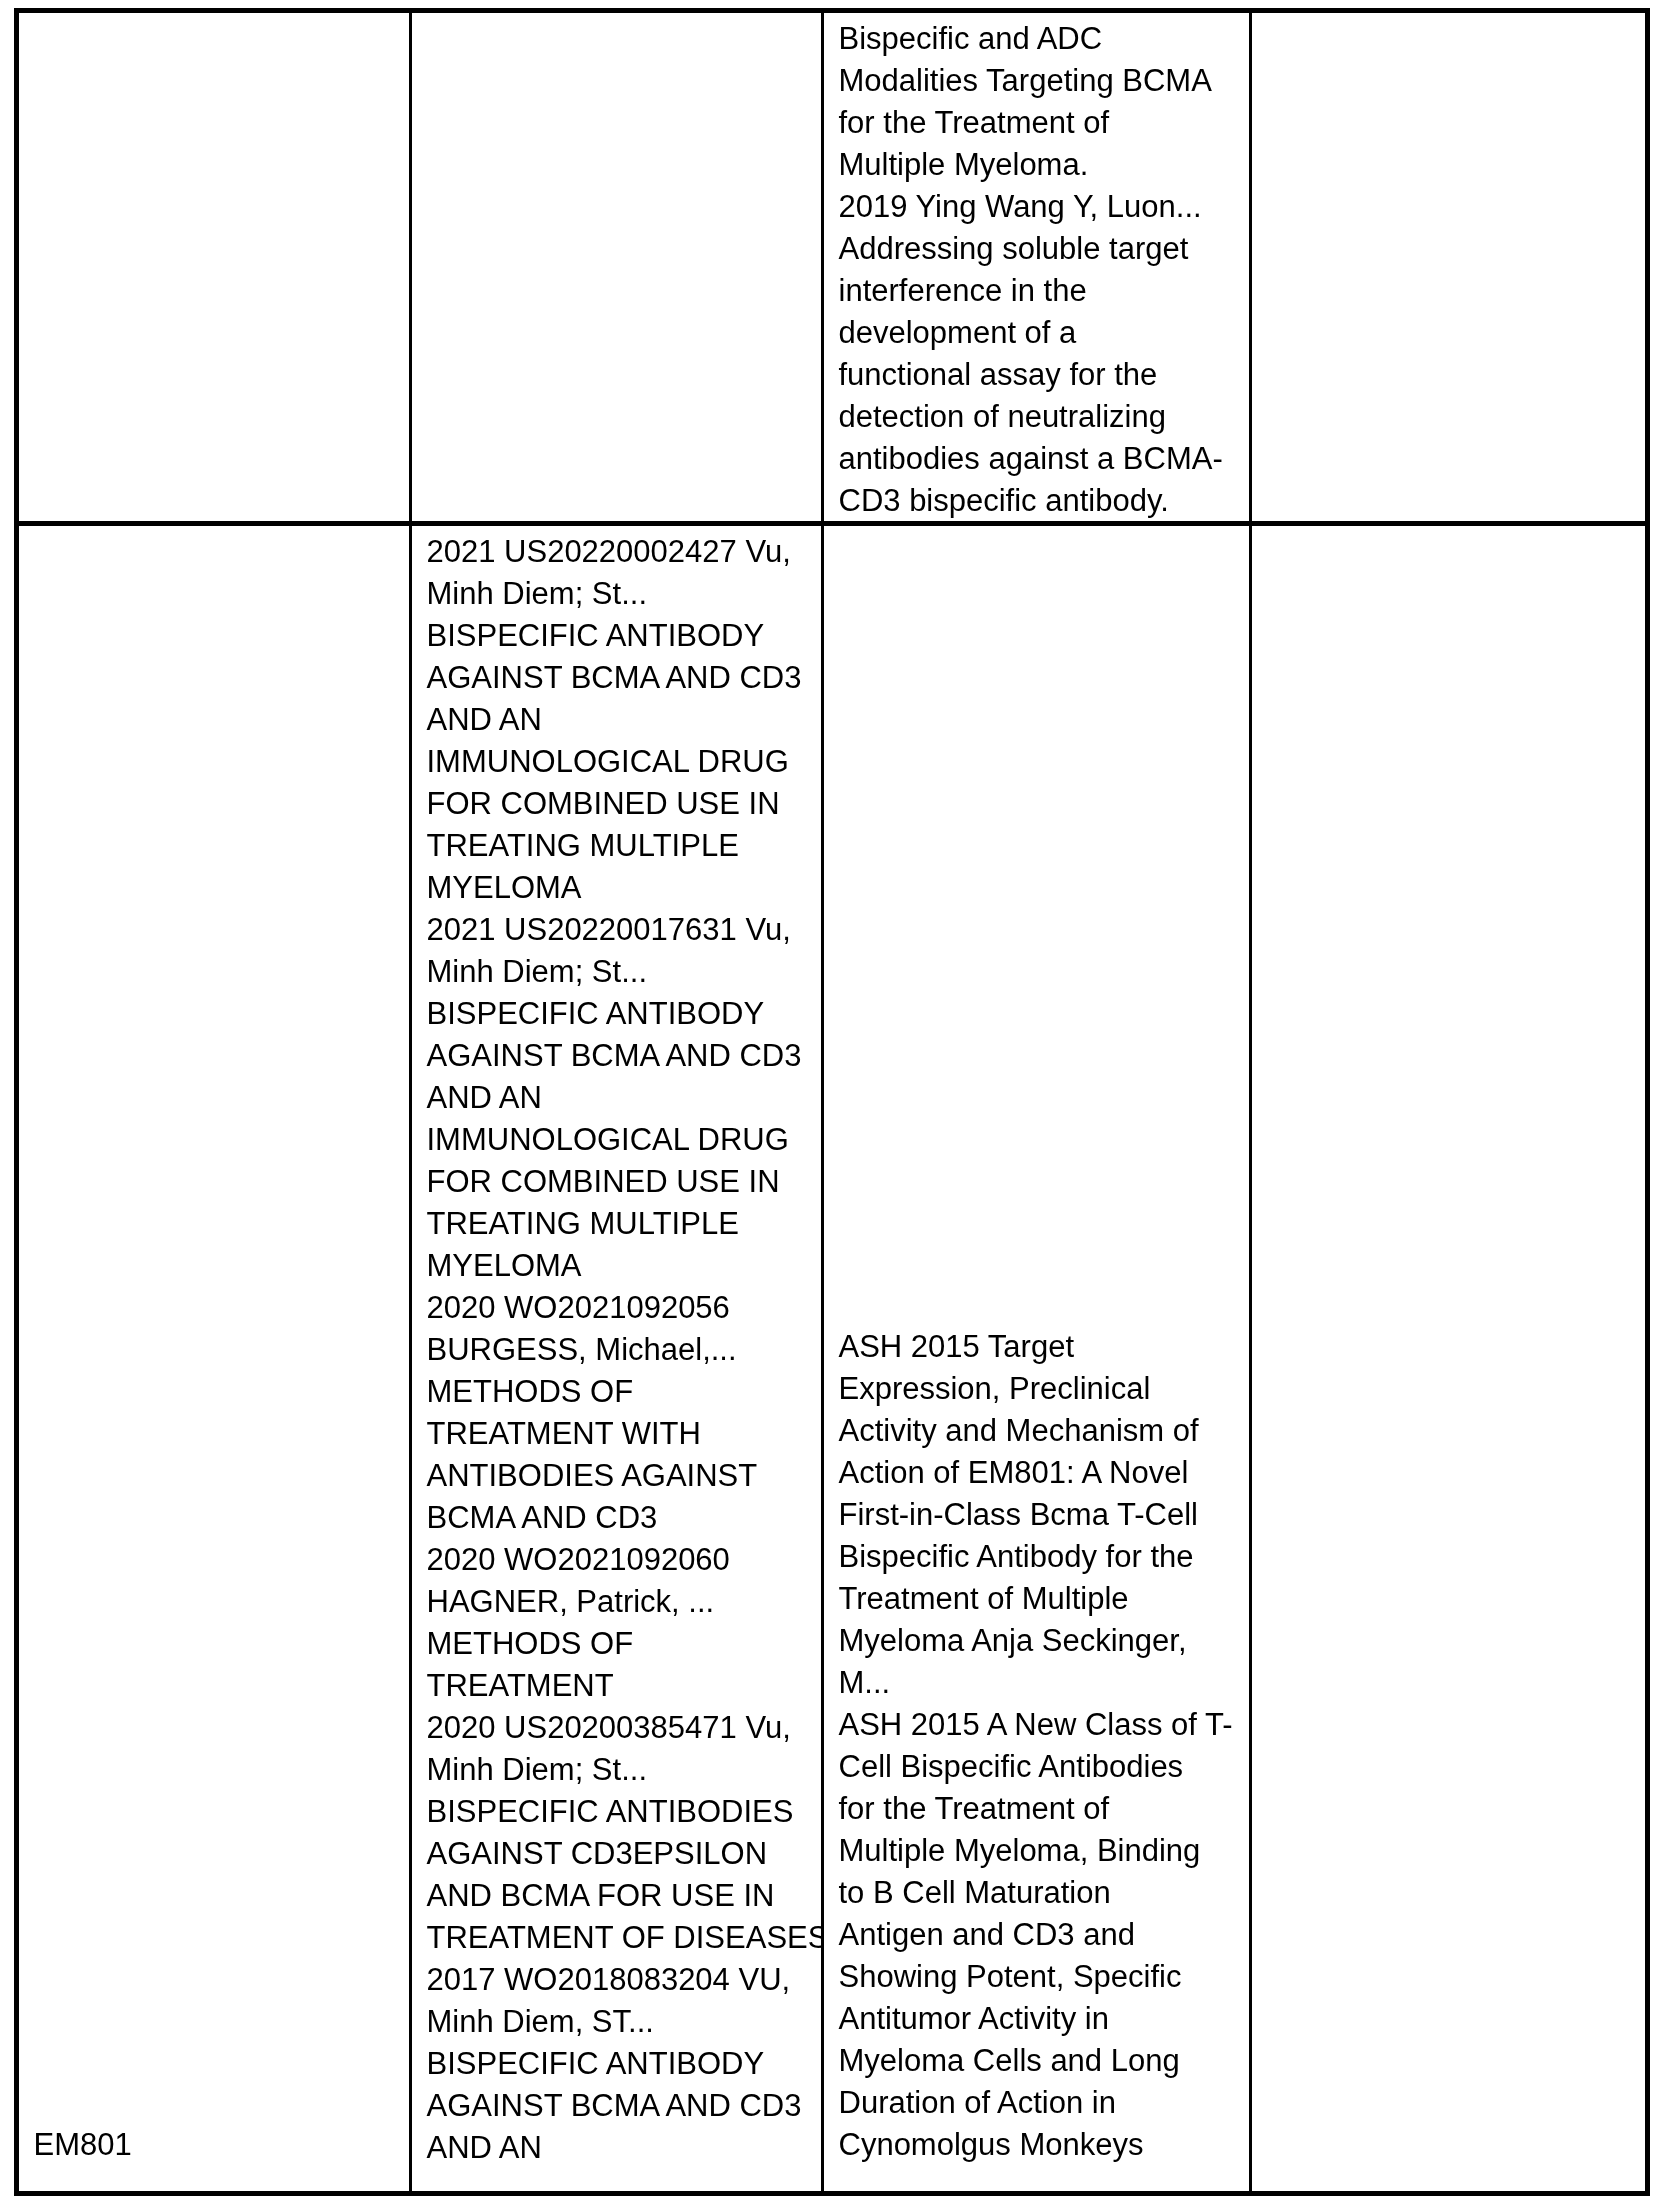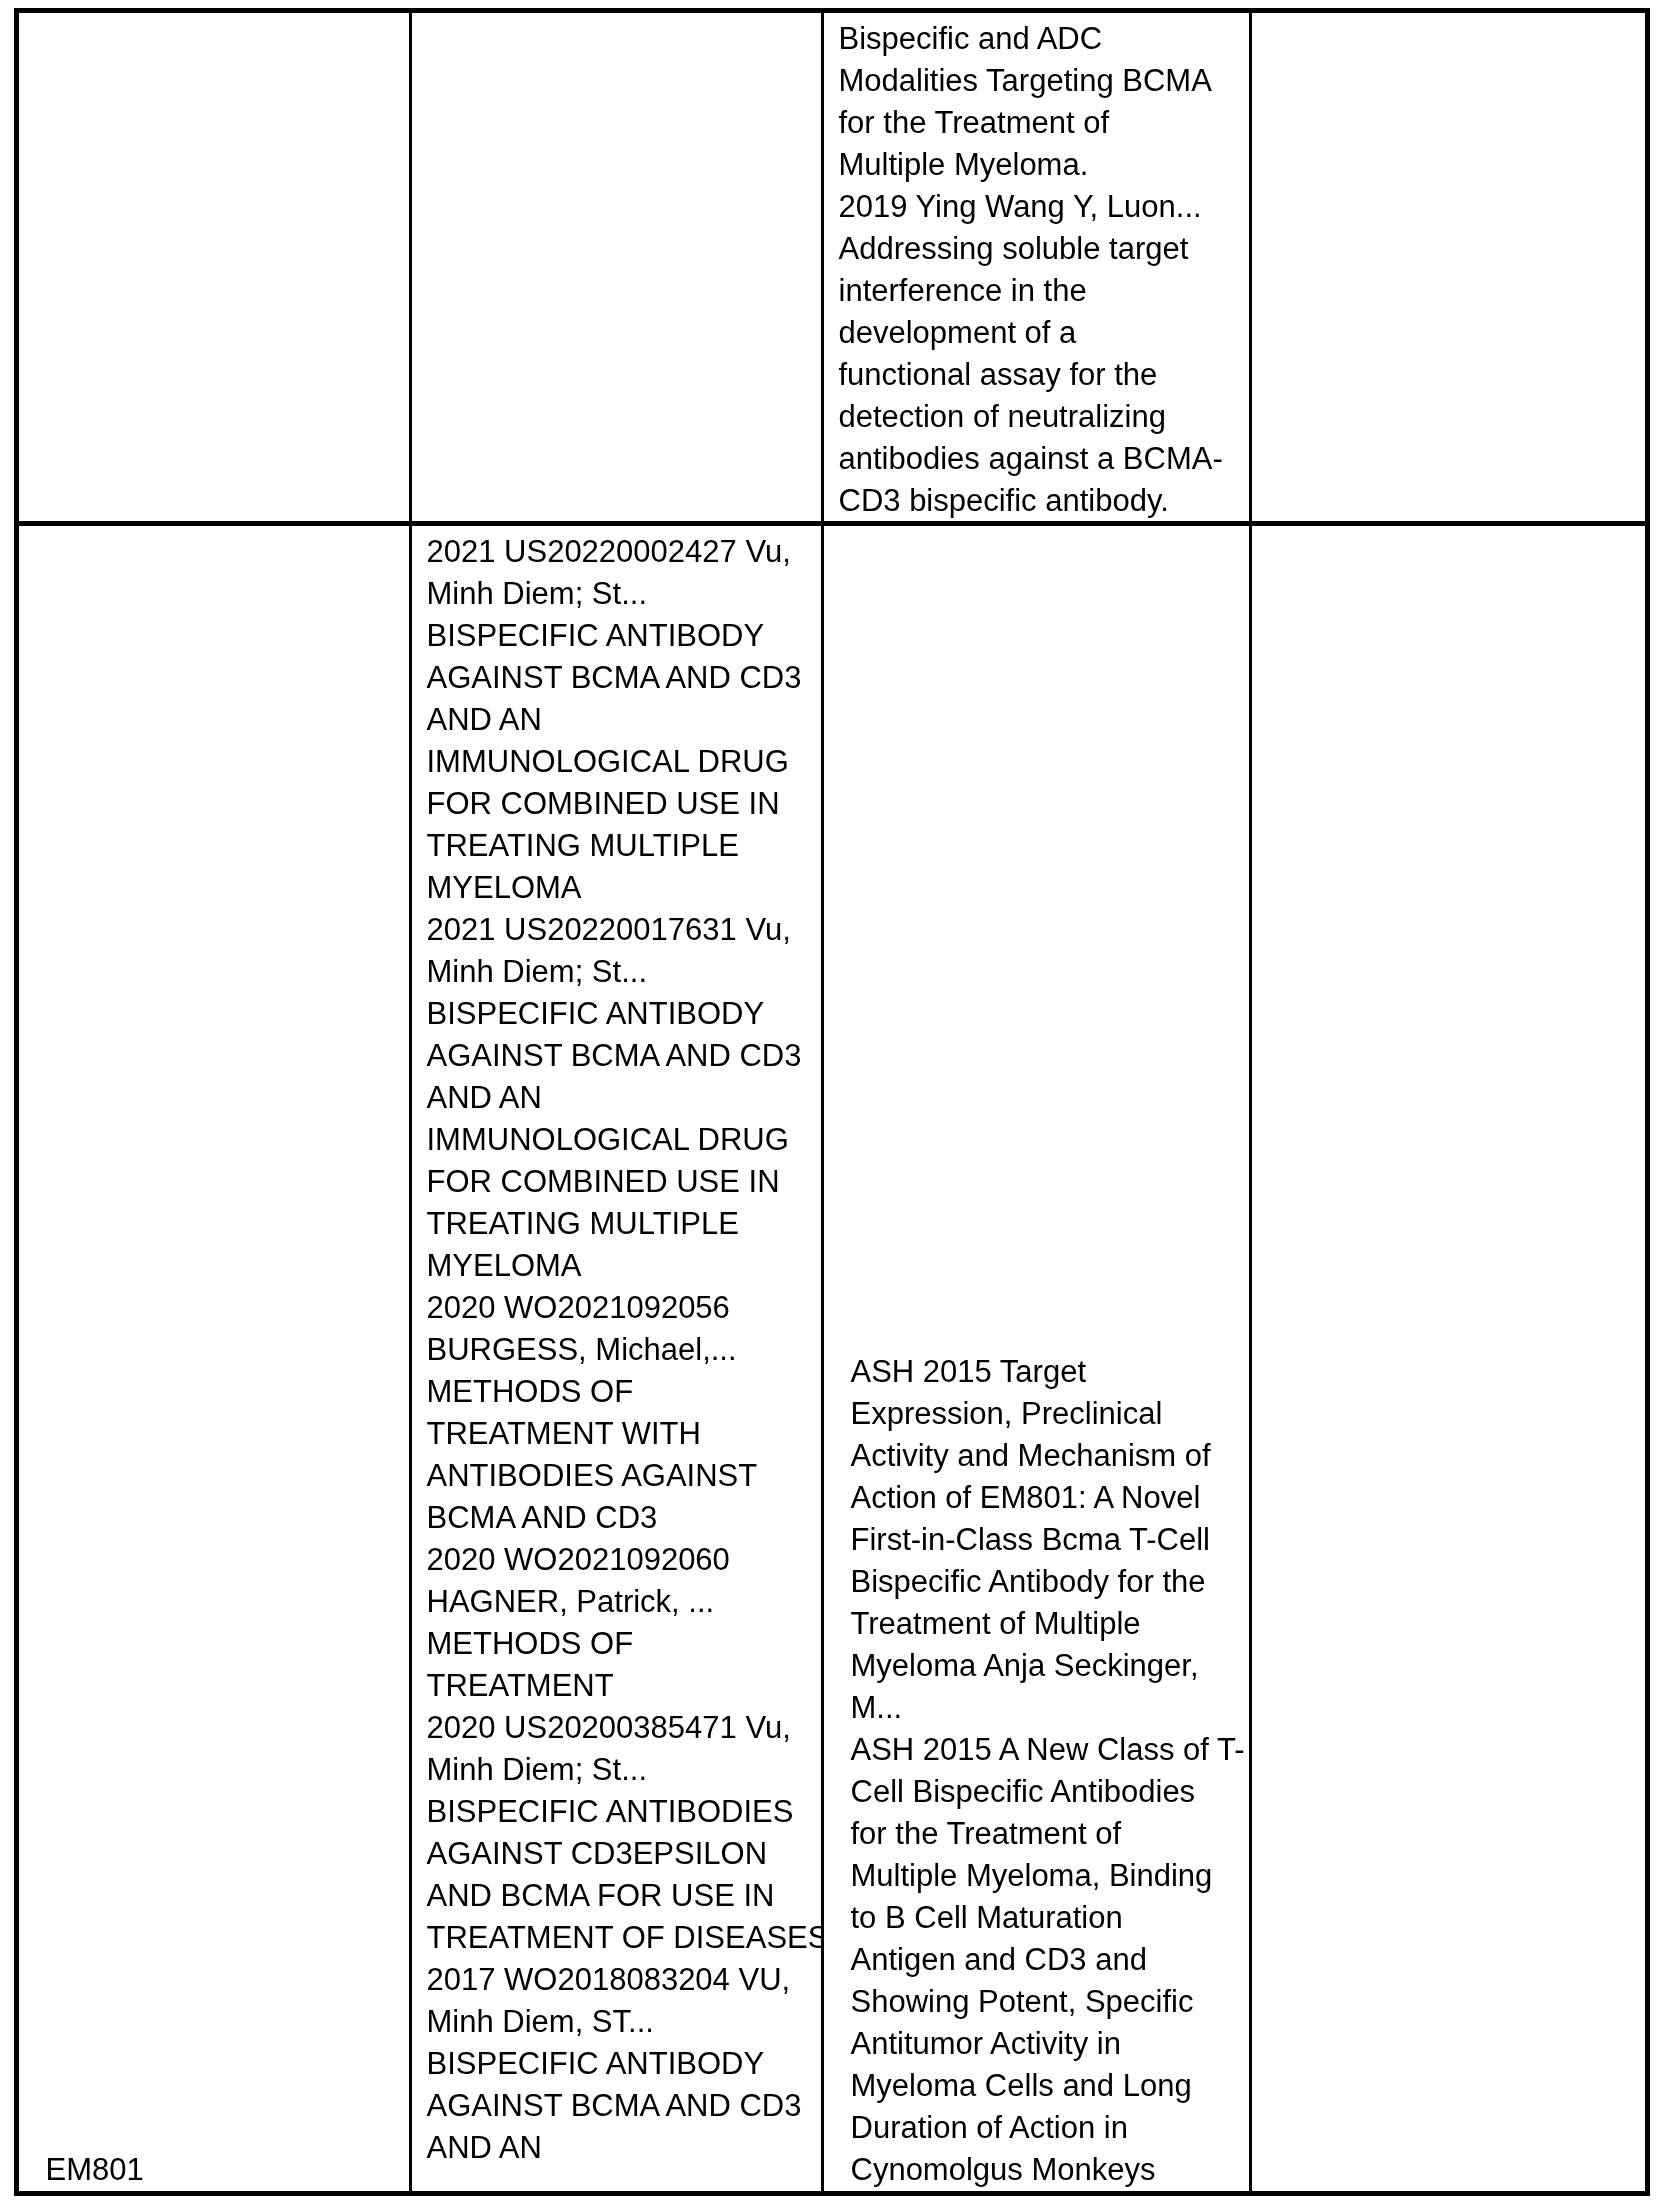--- a/index.html
+++ b/index.html
@@ -35,22 +35,21 @@
     line-height: 42px;
     padding: 5px 10px 6.7px 15px;
     white-space: pre;
   }
   .cell.v-line { border-right: 3.4px solid #000000; }
   .cell.h-line { border-bottom: 5px solid #000000; }
   .cell.bottom-align {
     display: flex;
     flex-direction: column;
     justify-content: flex-end;
-    padding-bottom: 0;
-    margin-left: 12px;
+    padding-bottom: 25px;
   }
   .cell.middle-align {
     display: flex;
     flex-direction: row;
     align-items: center;
   }
   .company-name { display: inline-block; }
   .partner-name { display: inline-block; margin-left: 27px; }
 </style>
 </head>

